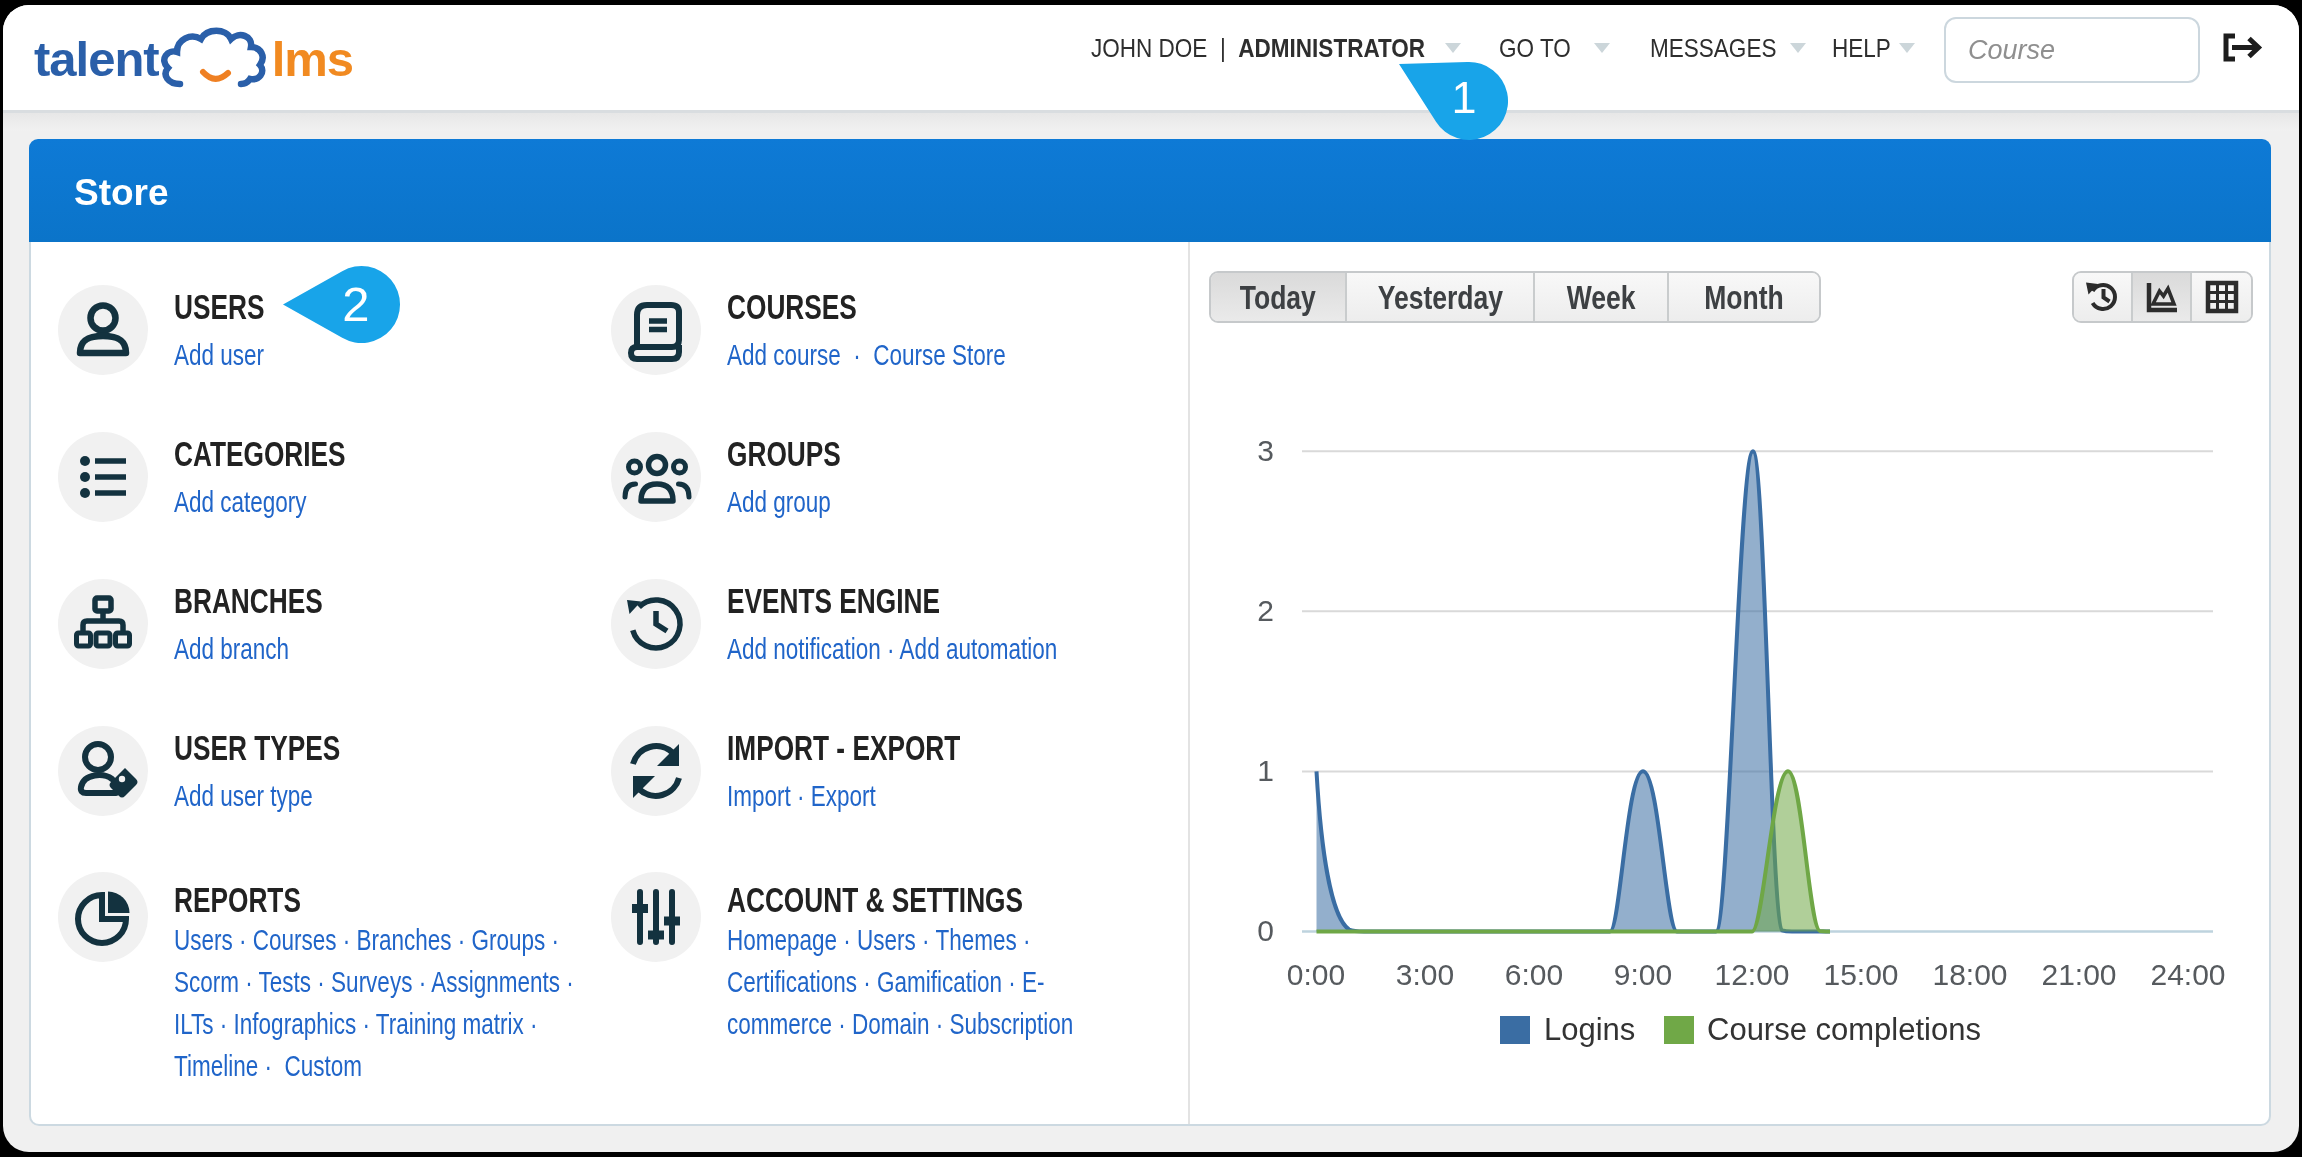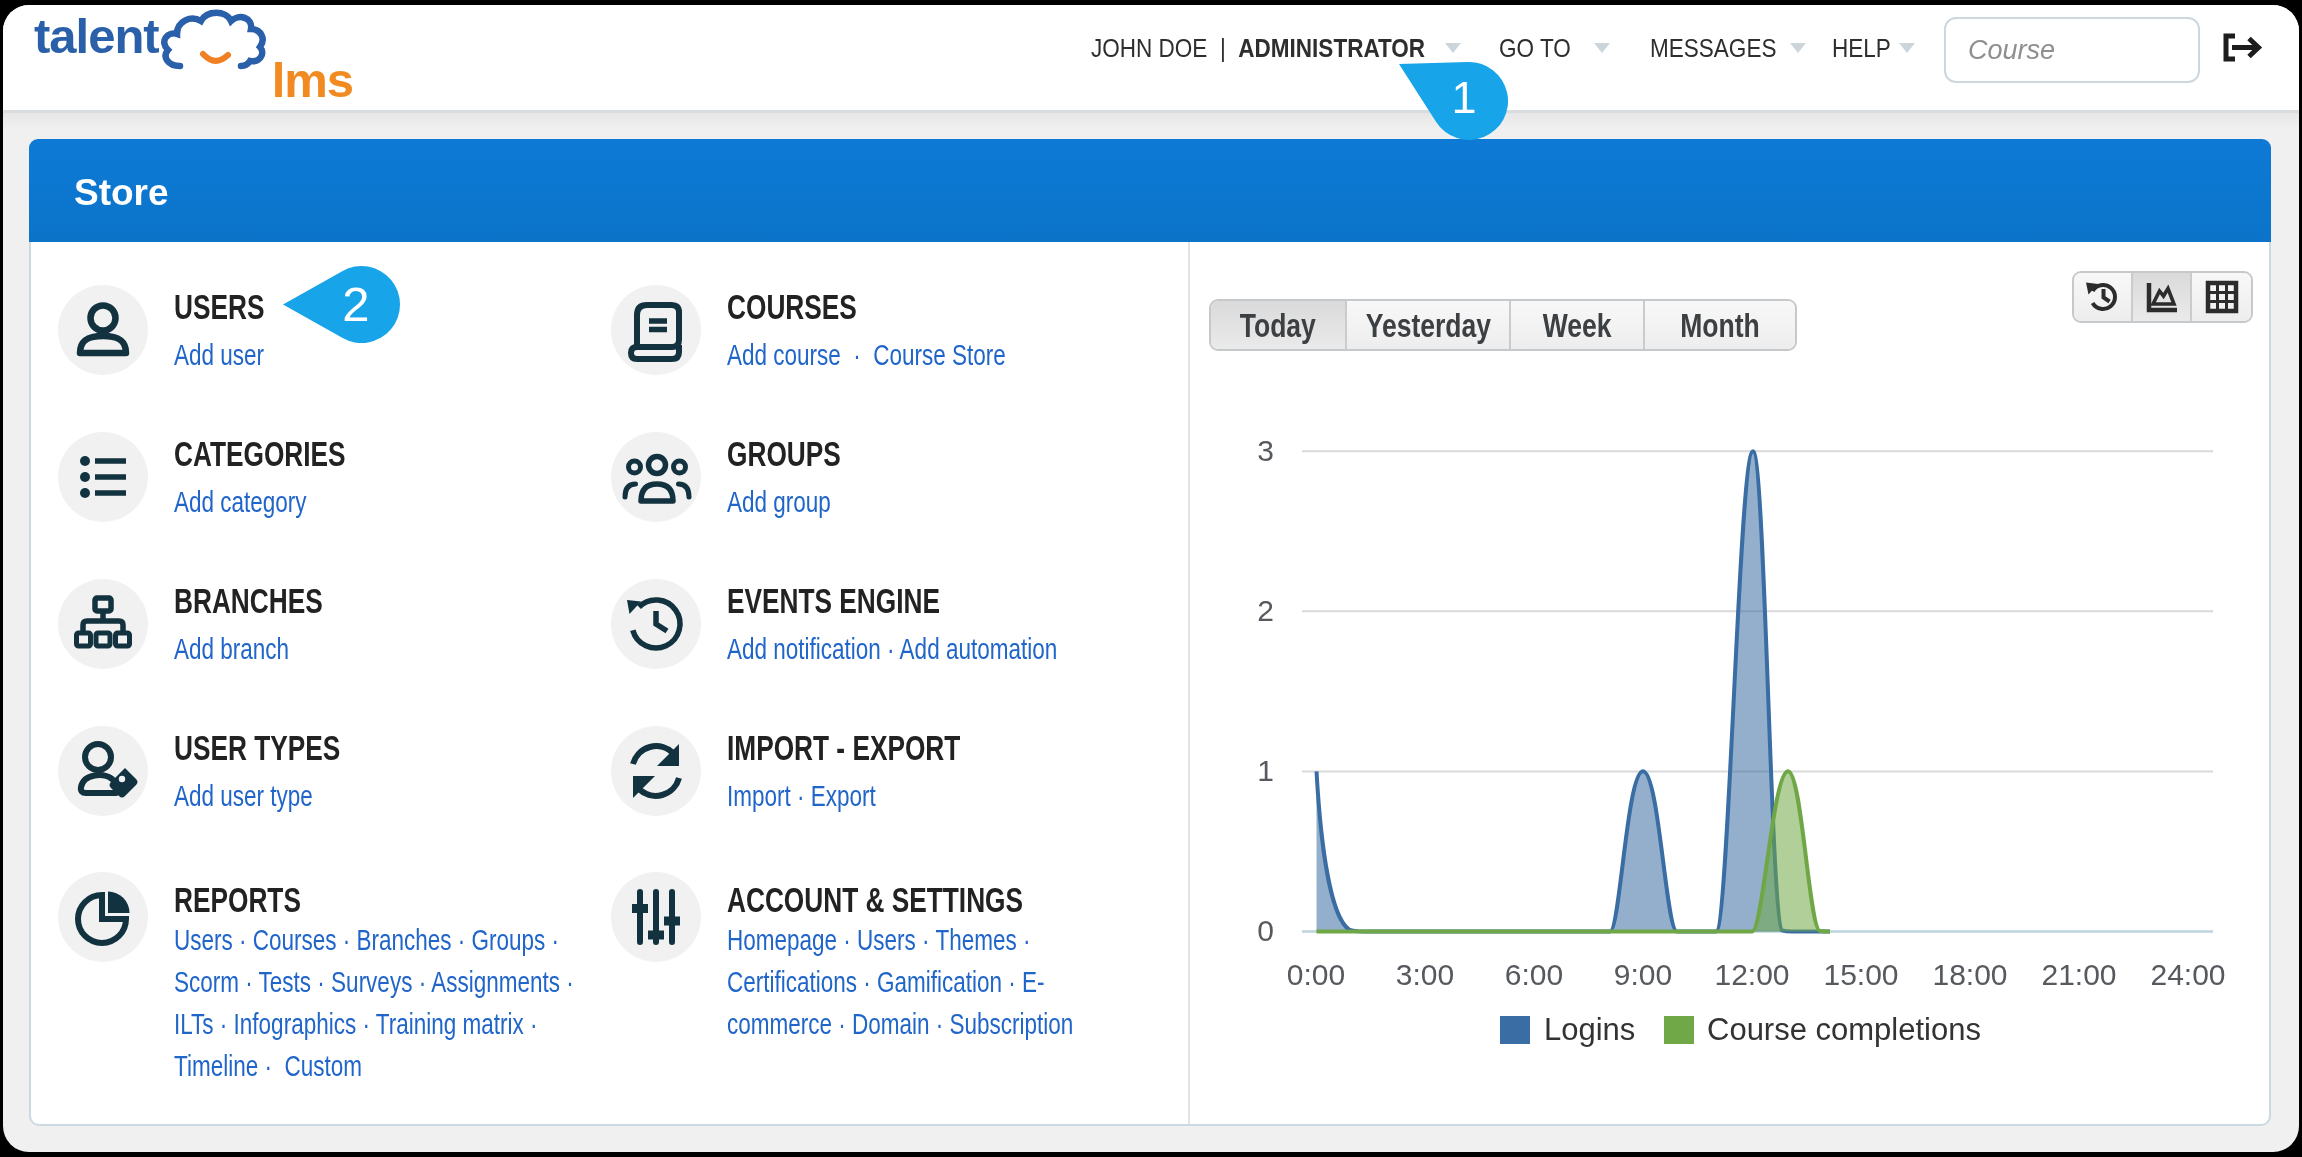--- a/index.html
+++ b/index.html
@@ -1,35 +1,35 @@
 <!DOCTYPE html>
 <html><head>
 <meta charset="utf-8">
 <style>
 html,body{margin:0;padding:0;}
 body{width:2302px;height:1157px;background:#000;position:relative;font-family:"Liberation Sans",sans-serif;overflow:hidden;}
 .frame{position:absolute;left:3px;top:5px;right:3px;bottom:5px;border-radius:26px;background:#f0f0f0;overflow:hidden;}
 .page{position:absolute;left:-3px;top:-5px;width:2302px;height:1157px;}
 .topbar{position:absolute;left:0;top:0;width:2302px;height:110px;background:#fff;border-bottom:3px solid #d9dde0;}
 .shadowband{position:absolute;left:0;top:113px;width:2302px;height:18px;background:linear-gradient(#e7e7e7,#f1f1f1);}
-.logo{position:absolute;left:34px;top:8px;height:68px;display:flex;}
+.logo{position:absolute;left:34px;top:19px;height:68px;display:flex;align-items:flex-end;}
 .logo .t1{font-size:49px;font-weight:700;color:#2a5fa9;letter-spacing:-1px;line-height:56px;}
 .logo .t2{font-size:49px;font-weight:700;color:#f18a21;letter-spacing:-1px;line-height:56px;margin-top:44px;}
 .nav{position:absolute;top:33px;font-size:26.5px;color:#2e2e2e;white-space:nowrap;transform:scaleX(.85);transform-origin:0 0;}
 .tri{position:absolute;width:0;height:0;border-left:8px solid transparent;border-right:8px solid transparent;border-top:10px solid #ccd6da;}
 .search{position:absolute;left:1944px;top:17px;width:256px;height:66px;border:2px solid #ccd7de;border-radius:12px;box-sizing:border-box;background:#fff;}
 .search span{position:absolute;left:22px;top:16px;font-size:27px;font-style:italic;color:#8f8f8f;}
 .homebar{position:absolute;left:29px;top:139px;width:2242px;height:103px;background:linear-gradient(#0e7ad6,#0b74c9);border-radius:9px 9px 0 0;}
 .homebar span{position:absolute;left:45px;top:33px;font-size:37px;font-weight:700;color:#fff;}
 .panel{position:absolute;left:29px;top:242px;width:2242px;height:884px;background:#fff;border:2px solid #ccd9e1;border-top:none;border-radius:0 0 10px 10px;box-sizing:border-box;}
 .divider{position:absolute;left:1188px;top:242px;width:2px;height:882px;background:#e3e3e3;}
 .circ{position:absolute;width:90px;height:90px;border-radius:50%;background:#f1f1f1;}
 .hd{position:absolute;font-size:35px;font-weight:700;color:#222;white-space:nowrap;transform:scaleX(.75);transform-origin:0 0;}
 .lk{position:absolute;font-size:30px;color:#2065c9;white-space:nowrap;line-height:42px;transform:scaleX(.75);transform-origin:0 0;}
-.tabs{position:absolute;left:1209px;top:271px;height:52px;display:flex;border:2px solid #c6c9cb;border-radius:9px;box-sizing:border-box;overflow:hidden;background:#f4f4f4;margin-top:28px;}
+.tabs{position:absolute;left:1209px;top:271px;height:52px;display:flex;border:2px solid #c6c9cb;border-radius:9px;box-sizing:border-box;overflow:hidden;background:#f4f4f4;}
 .tab{height:100%;box-sizing:border-box;border-right:2px solid #c9cccd;font-size:34px;font-weight:700;color:#3d4043;text-align:center;line-height:48px;background:linear-gradient(#f8f8f8,#ededed);}
 .tab i{display:inline-block;font-style:normal;transform:scaleX(.78);}
 .tab:last-child{border-right:none;}
 .tab.sel{background:linear-gradient(#dadada,#eaeaea);}
 .ibtns{position:absolute;left:2072px;top:271px;height:52px;display:flex;border:2px solid #c6c9cb;border-radius:9px;box-sizing:border-box;overflow:hidden;background:#f4f4f4;}
 .ibtn{width:59px;height:100%;box-sizing:border-box;border-right:2px solid #c9cccd;display:flex;align-items:center;justify-content:center;background:linear-gradient(#f8f8f8,#ededed);}
 .ibtn:last-child{border-right:none;}
 .ibtn.sel{background:linear-gradient(#dadada,#eaeaea);}
 svg{display:block;}
 </style>
@@ -185,21 +185,21 @@
       <path d="M5 20.5 H21" stroke="#13323f" stroke-width="9"></path>
       <path d="M21 47 H37" stroke="#13323f" stroke-width="9"></path>
       <path d="M37 33 H53" stroke="#13323f" stroke-width="9"></path>
     </g>
         </svg>
   </div>
   <div class="hd" style="left:727px;top:880px;">ACCOUNT &amp; SETTINGS</div>
   <div class="lk" style="left:727px;top:919px;">Homepage · Users · Themes ·<br>Certifications · Gamification · E-<br>commerce · Domain · Subscription</div>
   <div class="tabs">
     <div class="tab sel" style="width:136px;"><i>Today</i></div>
-    <div class="tab" style="width:164px;"><i>Yesterday</i></div>
+    <div class="tab" style="width:188px;"><i>Yesterday</i></div>
     <div class="tab" style="width:134px;"><i>Week</i></div>
     <div class="tab" style="width:150px;"><i>Month</i></div>
   </div>
   <div class="ibtns">
     <div class="ibtn">
       <svg width="36" height="36" viewBox="0 0 36 36">
         <path d="M7.6 12 A12 12 0 1 1 7.6 24" fill="none" stroke="#2c2c2c" stroke-width="4"></path>
         <path d="M1 3.5 L13 5 L3.5 15.5 Z" fill="#2c2c2c"></path>
         <path d="M18.5 10 V18.5 L24.5 22.5" fill="none" stroke="#2c2c2c" stroke-width="4"></path>
       </svg>

